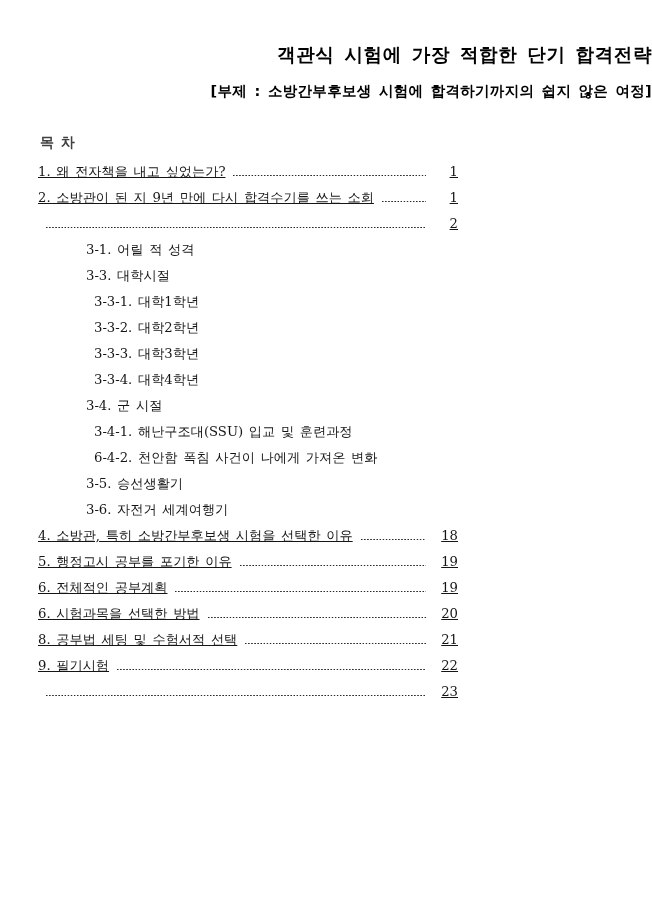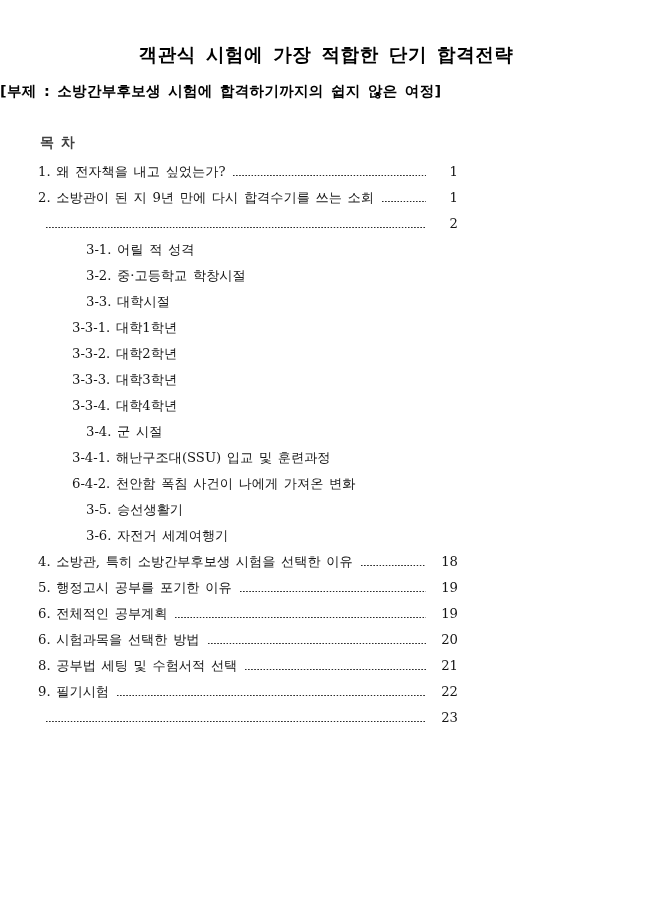--- a/index.html
+++ b/index.html
@@ -23,36 +23,36 @@
     inset: 0;
     background: #ffffff;
   }
 
   
   .doc-title {
     position: absolute;
     top: 42px;
     left: 0;
     width: 652px;
-    text-align: center;
+    text-align: right;
     font-family: "DejaVu Sans", "Liberation Sans", sans-serif;
     font-weight: 700;
     font-size: 18.5px;
     letter-spacing: 0.6px;
     word-spacing: 3px;
     color: #000000;
     white-space: nowrap;
   }
 
   .doc-subtitle {
     position: absolute;
     top: 82px;
     left: 0;
     width: 652px;
-    text-align: left;
+    text-align: right;
     font-family: "DejaVu Sans", "Liberation Sans", sans-serif;
     font-weight: 700;
     font-size: 14.5px;
     letter-spacing: 0.3px;
     word-spacing: 2px;
     color: #000000;
     white-space: nowrap;
   }
 
   .toc-heading {
@@ -83,23 +83,23 @@
     color: #151515;
     white-space: nowrap;
   }
 
   .toc-row .label {
     flex: 0 0 auto;
     word-spacing: 1.5px;
   }
 
   
-  .lvl0 { padding-left: 38px; }
+  .lvl0 { padding-left: 38px; text-decoration: underline; }
   .lvl1 { padding-left: 86px; }
-  .lvl2 { padding-left: 72px; align-items: center; }
+  .lvl2 { padding-left: 94px; align-items: center; }
 
   
   .leader {
     flex: 1 1 auto;
     position: relative;
     margin: 0 6px 0 8px;
     height: 1px;
     overflow: hidden;
     align-self: center;
     transform: translateY(3px);
@@ -153,23 +153,20 @@
           <span class="page-no">1</span>
         </div>
         <div class="toc-row lvl0">
           <span class="leader"></span>
           <span class="page-no">2</span>
         </div>
         <div class="toc-row lvl1 no-page">
           <span class="label">3-1. 어릴 적 성격</span>
         </div>
         <div class="toc-row lvl1 no-page">
-          <span class="label">3-2. 중·고등학교 학창시절</span>
-        </div>
-        <div class="toc-row lvl1 no-page">
           <span class="label">3-3. 대학시절</span>
         </div>
         <div class="toc-row lvl2 no-page">
           <span class="label">3-3-1. 대학1학년</span>
         </div>
         <div class="toc-row lvl2 no-page">
           <span class="label">3-3-2. 대학2학년</span>
         </div>
         <div class="toc-row lvl2 no-page">
           <span class="label">3-3-3. 대학3학년</span>

